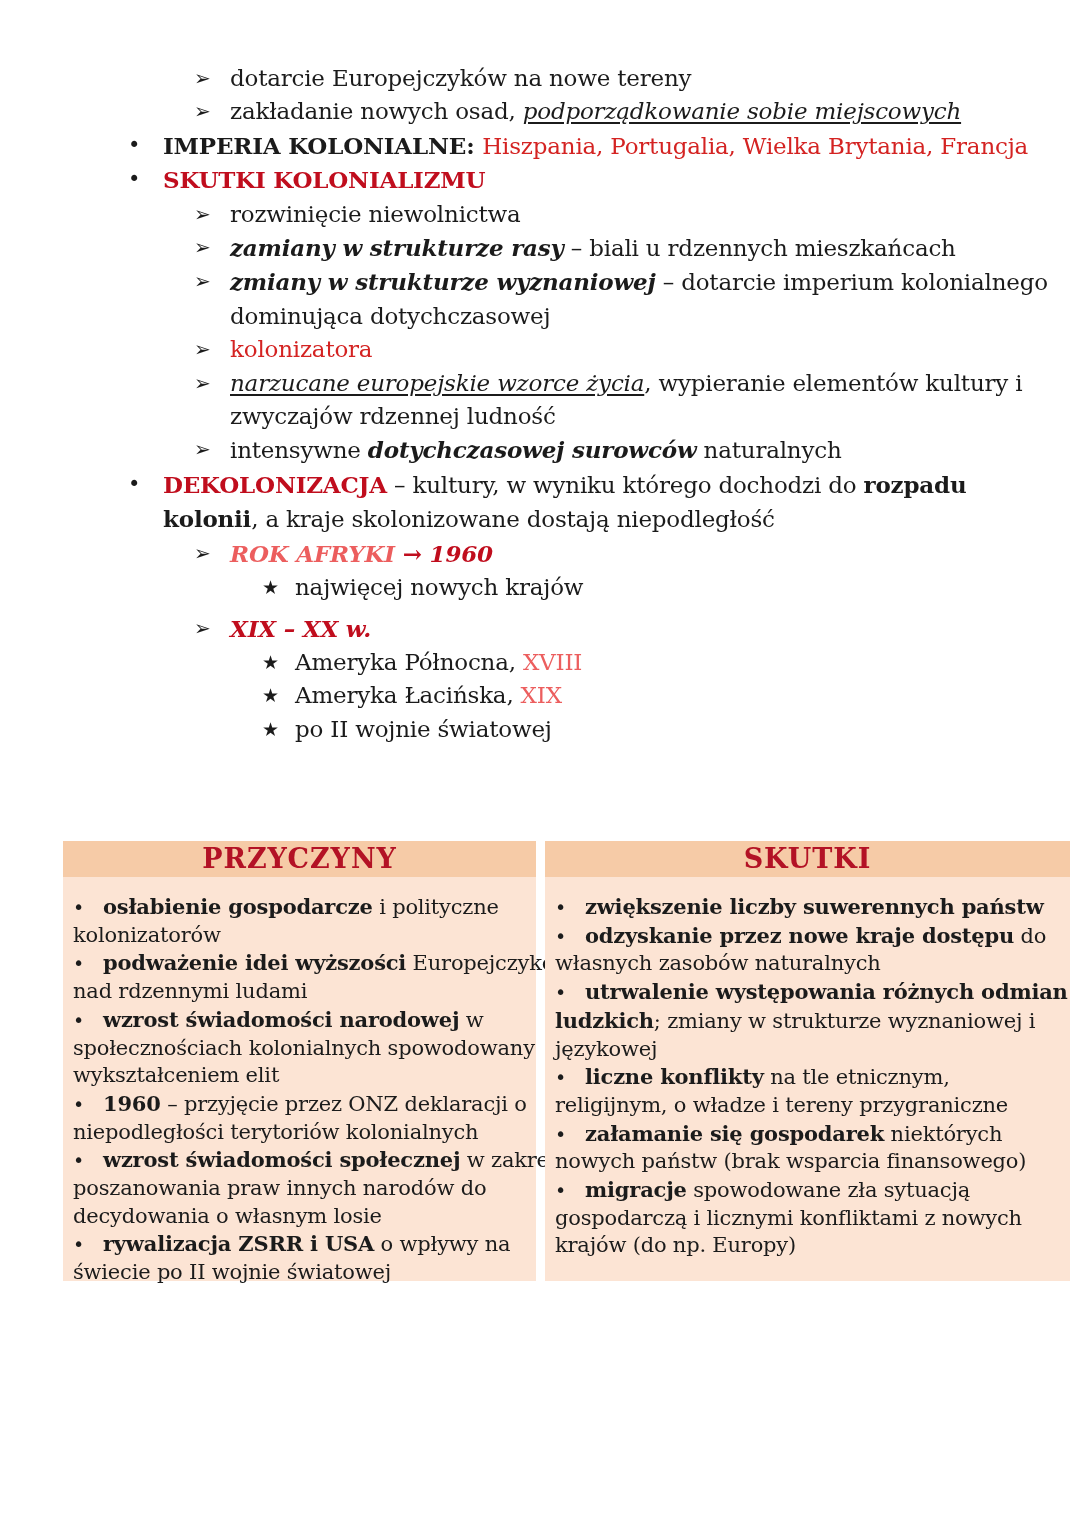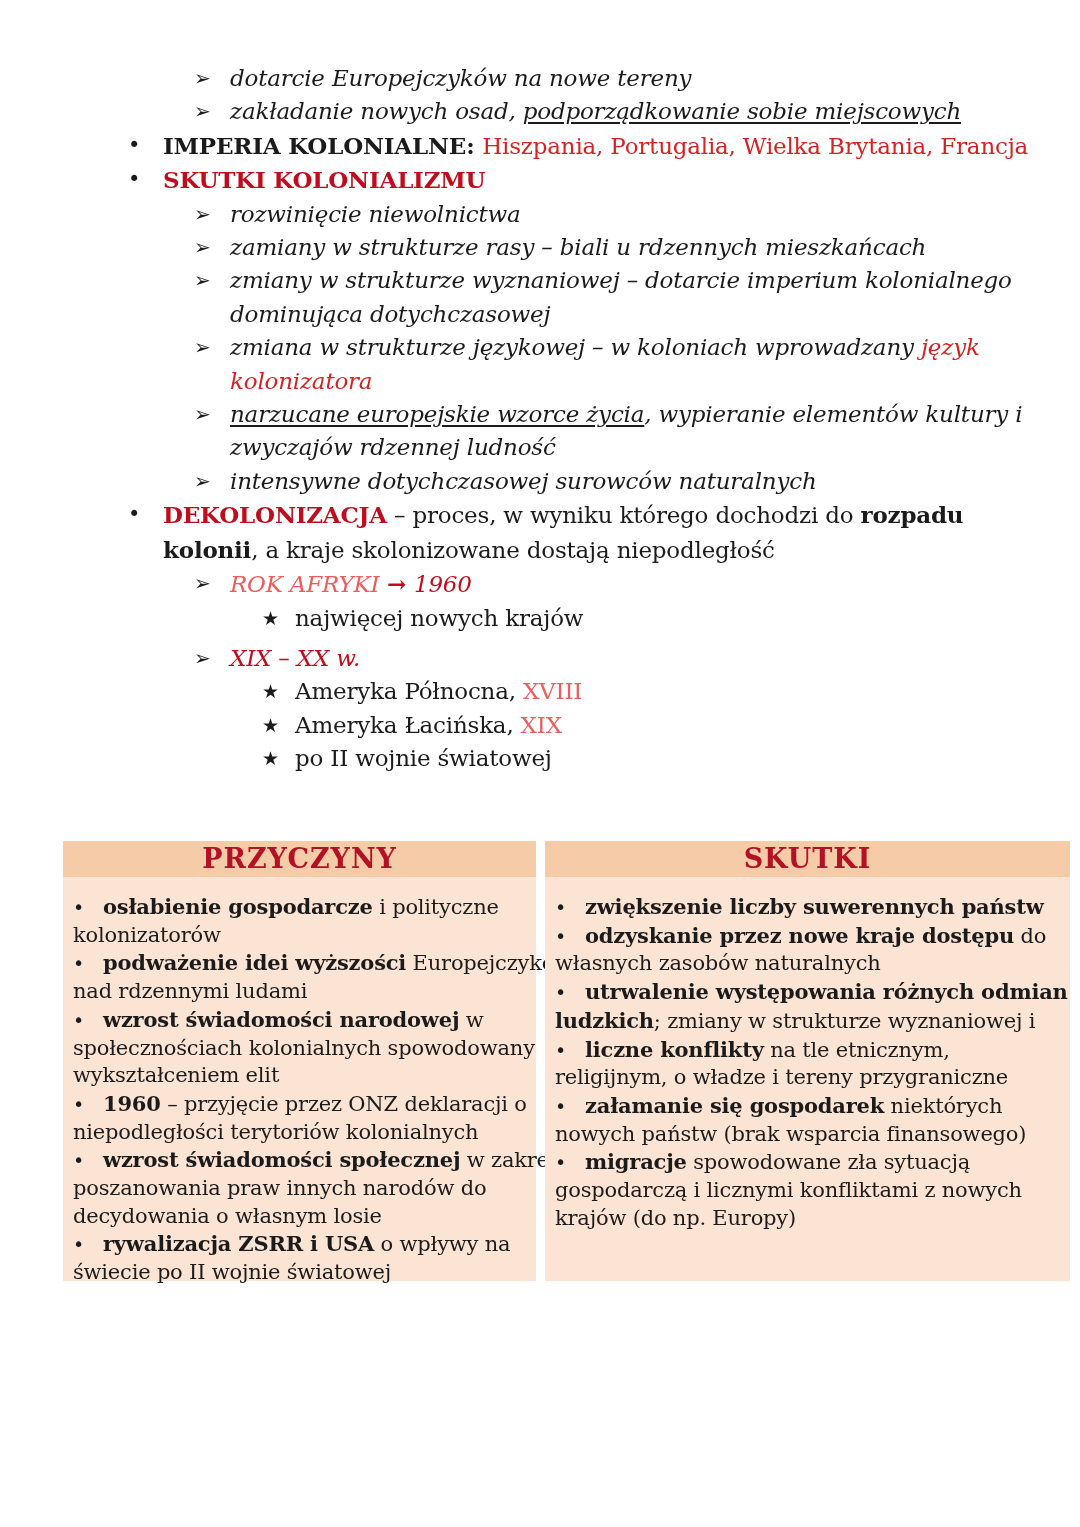--- a/index.html
+++ b/index.html
@@ -20,22 +20,22 @@
   .lvl2{padding-left:295px;}
   .bullet{position:absolute;top:0;font-family:"DejaVu Sans","Liberation Sans",sans-serif;font-style:normal;}
   .lvl0 .bullet{left:128px;font-size:21px;}
   .lvl1 .bullet{left:194px;font-size:20px;}
   .lvl2 .bullet{left:262px;font-size:19px;}
   .toplist .li:nth-child(14){margin-top:7px;}
 
   
   .r{}
   .b{font-weight:bold;text-align:right;}
-  .i{font-style:italic;}
-  .bi{font-weight:normal;font-style:italic;}
+  .i{}
+  .bi{font-weight:bold;font-style:italic;}
   .iu{font-style:italic;text-decoration:underline;text-underline-offset:3px;}
   .red{color:var(--red,#d42322);}
   .dark{color:var(--dark_red,#c00d1d);}
   .light{color:var(--light_red,#ec5e5e);}
 
   
   .ctable{position:absolute;top:841px;left:63px;width:953px;display:flex;gap:9px;}
   .col{display:flex;flex-direction:column;border-radius:15px;}
   .col.causes{width:473px;}
   .col.effects{width:525px;}
@@ -83,35 +83,34 @@
         <span class="bullet">➢</span>
         <div class="line"><span class="bi">zamiany w strukturze rasy</span><span class="i"> – biali u rdzennych mieszkańcach</span></div>
       </div>
       <div class="li lvl1">
         <span class="bullet">➢</span>
         <div class="line"><span class="bi">zmiany w strukturze wyznaniowej</span><span class="i"> – dotarcie imperium kolonialnego</span></div>
         <div class="line"><span class="i">dominująca dotychczasowej</span></div>
       </div>
       <div class="li lvl1">
         <span class="bullet">➢</span>
-        <div class="line"><span class="bi">zmiana w strukturze językowej</span><span class="i"> – w koloniach wprowadzany </span><span class="i red">język</span></div>
         <div class="line"><span class="i red">kolonizatora</span></div>
       </div>
       <div class="li lvl1">
         <span class="bullet">➢</span>
         <div class="line"><span class="iu">narzucane europejskie wzorce życia</span><span class="i">, wypieranie elementów kultury i</span></div>
         <div class="line"><span class="i">zwyczajów rdzennej ludność</span></div>
       </div>
       <div class="li lvl1">
         <span class="bullet">➢</span>
         <div class="line"><span class="i">intensywne </span><span class="bi">dotychczasowej surowców</span><span class="i"> naturalnych</span></div>
       </div>
       <div class="li lvl0">
         <span class="bullet">•</span>
-        <div class="line"><span class="b dark">DEKOLONIZACJA</span><span class="r"> – proces, w wyniku którego dochodzi do </span><span class="b">rozpadu</span></div>
+        <div class="line"><span class="b dark">DEKOLONIZACJA</span><span class="r"> – kultury, w wyniku którego dochodzi do </span><span class="b">rozpadu</span></div>
         <div class="line"><span class="b">kolonii</span><span class="r">, a kraje skolonizowane dostają niepodległość</span></div>
       </div>
       <div class="li lvl1">
         <span class="bullet">➢</span>
         <div class="line"><span class="bi light">ROK AFRYKI</span><span class="b dark"> → </span><span class="bi dark">1960</span></div>
       </div>
       <div class="li lvl2">
         <span class="bullet">★</span>
         <div class="line"><span class="r">najwięcej nowych krajów</span></div>
       </div>
@@ -171,20 +170,21 @@
           <div>
             <div class="line"><span class="tbullet">•</span><span class="b">zwiększenie liczby suwerennych państw</span></div>
           </div>
           <div>
             <div class="line"><span class="tbullet">•</span><span class="b">odzyskanie przez nowe kraje dostępu</span><span class="r"> do</span></div>
             <div class="line"><span class="r">własnych zasobów naturalnych</span></div>
           </div>
           <div>
             <div class="line"><span class="tbullet">•</span><span class="b">utrwalenie występowania różnych odmian</span></div>
             <div class="line"><span class="b">ludzkich</span><span class="r">; zmiany w strukturze wyznaniowej i</span></div>
+            <div class="line"><span class="r">językowej</span></div>
           </div>
           <div>
             <div class="line"><span class="tbullet">•</span><span class="b">liczne konflikty</span><span class="r"> na tle etnicznym,</span></div>
             <div class="line"><span class="r">religijnym, o władze i tereny przygraniczne</span></div>
           </div>
           <div>
             <div class="line"><span class="tbullet">•</span><span class="b">załamanie się gospodarek</span><span class="r"> niektórych</span></div>
             <div class="line"><span class="r">nowych państw (brak wsparcia finansowego)</span></div>
           </div>
           <div>

